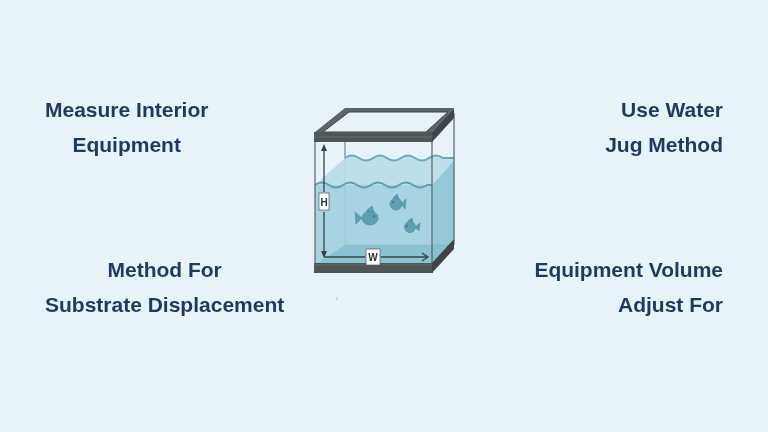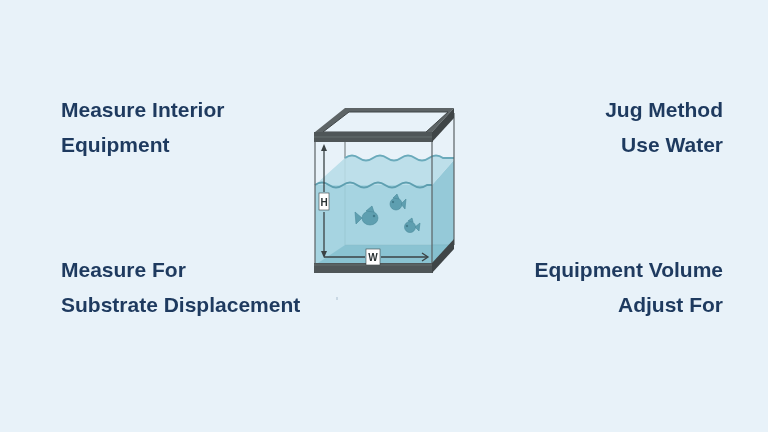--- a/index.html
+++ b/index.html
@@ -16,21 +16,21 @@
     }
     .label {
       position: absolute;
       color: #1e3a5f;
       font-weight: bold;
       font-size: 21px;
       line-height: 35px;
       white-space: nowrap;
     }
     .label span { display: block; }
-    .left { left: 61px; text-align: left; }
+    .left { left: 45px; text-align: center; }
     .right { right: 45px; text-align: right; }
     .top { top: 92px; }
     .bottom { top: 252px; }
     #tank {
       position: absolute;
       left: 300px;
       top: 95px;
       width: 170px;
       height: 190px;
     }
@@ -43,26 +43,26 @@
   </style>
 </head>
 <body>
 
 <div class="label left top">
   <span>Measure Interior</span>
   <span>Equipment</span>
 </div>
 
 <div class="label right top">
+  <span>Use Water</span>
   <span>Jug Method</span>
-  <span>Use Water</span>
 </div>
 
 <div class="label left bottom">
-  <span>Measure For</span>
+  <span>Method For</span>
   <span>Substrate Displacement</span>
 </div>
 
 <div class="label right bottom">
   <span>Equipment Volume</span>
   <span>Adjust For</span>
 </div>
 
 <svg id="tank" viewBox="300 95 170 190" xmlns="http://www.w3.org/2000/svg">
 

